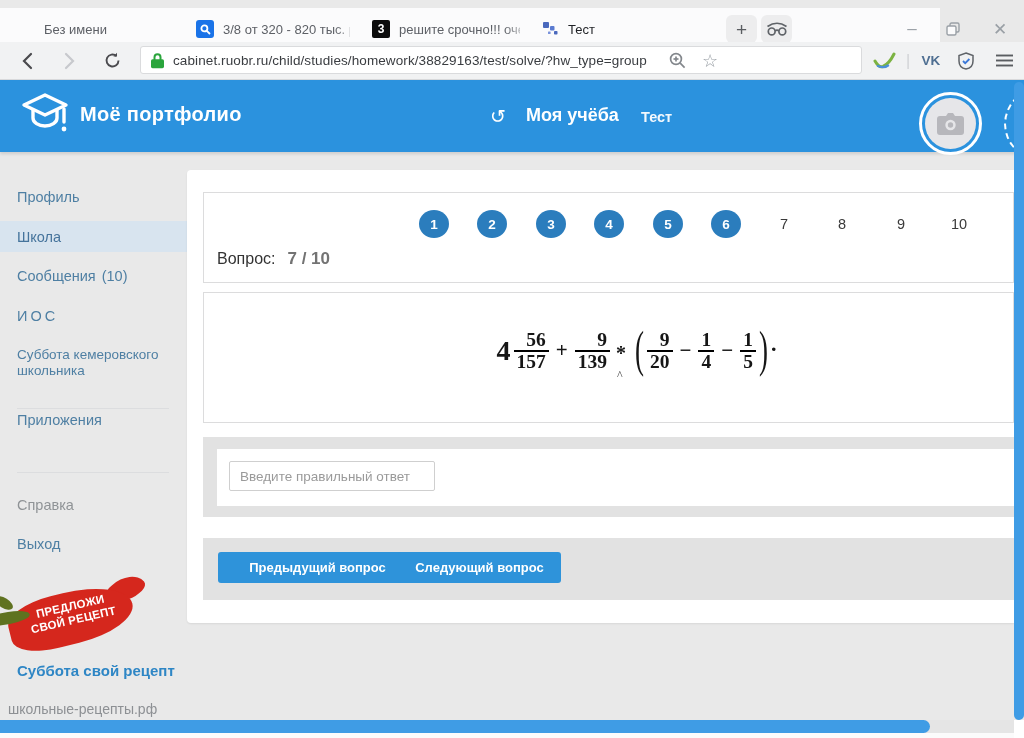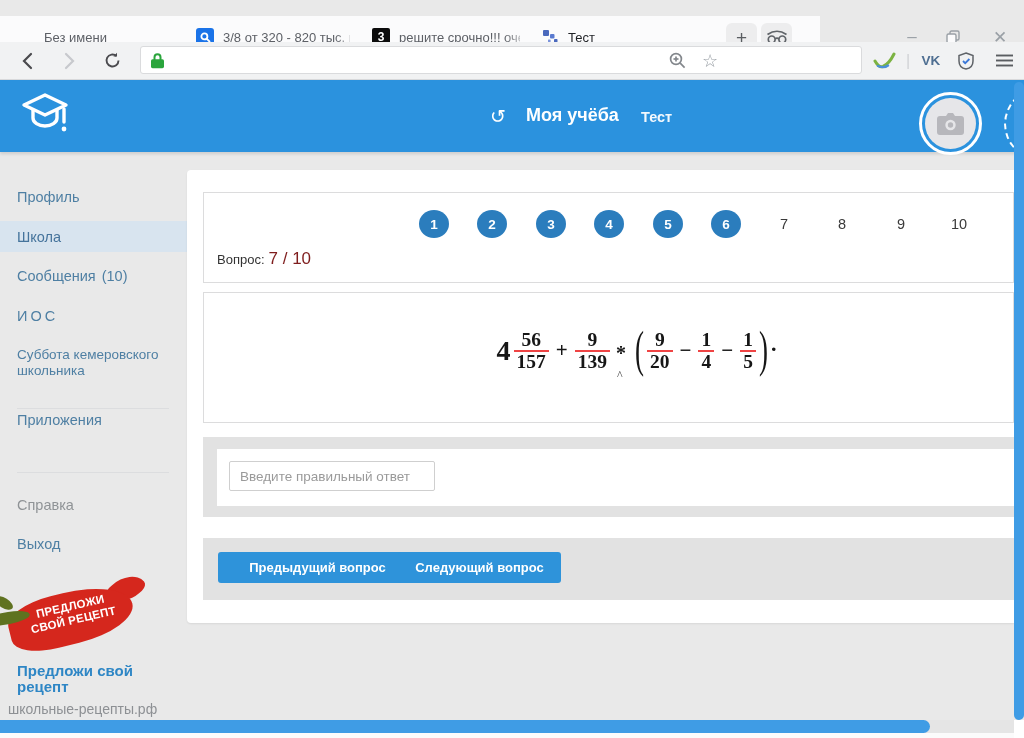--- a/index.html
+++ b/index.html
@@ -1,20 +1,20 @@
 <!DOCTYPE html>
 <html><head>
 <meta charset="utf-8">
 <style>
   *{margin:0;padding:0;box-sizing:border-box}
   html,body{width:1024px;height:738px;overflow:hidden}
   body{position:relative;background:#e9e9e9;font-family:"Liberation Sans",sans-serif;-webkit-font-smoothing:antialiased}
 
   
-  .tabbar{position:absolute;top:16px;left:0;width:820px;height:42px;background:#fbfbfc}
+  .tabbar{position:absolute;top:8px;left:0;width:940px;height:42px;background:#fbfbfc}
   .tab{position:absolute;top:0;height:42px;display:flex;align-items:center;padding:0 10px;font-size:13px;color:#5d6066;white-space:nowrap;overflow:hidden;cursor:default}
   .tab .favicon{flex:0 0 auto;margin-right:9px;display:flex;align-items:center}
   .tab .ttl{overflow:hidden;white-space:nowrap}
   .tab .fade{position:absolute;right:0;top:0;bottom:4px;width:26px;background:linear-gradient(to right,rgba(251,251,252,0),#fbfbfc)}
   .tab.active{color:#1f2125}
   .tab.active .underline{position:absolute;left:0;right:0;bottom:0;height:4px;background:#4b7bd5;border-radius:3px 3px 0 0}
   .fav-search{width:18px;height:18px;background:#1a73e8;border-radius:3px;display:flex;align-items:center;justify-content:center}
   .fav-znan{width:18px;height:18px;background:#0c0c0c;border-radius:2px;color:#fff;font-weight:bold;font-size:12px;display:flex;align-items:center;justify-content:center}
   .chromebtn{position:absolute;top:7px;width:31px;height:28px;background:#ededee;border-radius:6px;display:flex;align-items:center;justify-content:center;color:#5a5d61;font-size:19px;line-height:1}
   .winbtn{position:absolute;top:0;height:42px;width:34px;display:flex;align-items:center;justify-content:center;color:#9aa0a6;font-size:17px}
@@ -53,29 +53,29 @@
   .pepper .leaf{position:absolute;left:-6px;top:28px;width:20px;height:10px;background:#5f7220;border-radius:50%;transform:rotate(32deg)}
   .pepper .txt{position:absolute;left:22px;top:30px;width:100px;transform:rotate(-13deg);color:#fff;font-weight:bold;font-size:11.5px;line-height:13.5px;text-align:center;letter-spacing:.3px}
 
   
   .card{position:absolute;left:187px;top:170px;width:827px;height:453px;background:#fff;border-radius:4px 0 0 4px;box-shadow:0 1px 2px rgba(0,0,0,.08)}
   .navbox{position:absolute;left:203px;top:192px;width:811px;height:91px;border:1px solid #dcdcdd;background:#fff}
   .q{position:absolute;top:17px;width:30px;height:28px;border-radius:50%;display:flex;align-items:center;justify-content:center;cursor:pointer}
   .q.done{background:#2b7dbd;color:#fff;font-weight:bold;font-size:13.5px}
   .q.todo{color:#3a3a3a;font-size:14.5px}
   .progress{position:absolute;left:13px;top:56px}
-  .progress .lab{font-size:13px;color:#333}
-  .progress .val{font-size:17px;font-weight:normal;color:#7f1d1d;margin-left:4px}
+  .progress .lab{font-size:16px;color:#333}
+  .progress .val{font-size:17px;font-weight:bold;color:#737373;margin-left:12px}
   .qbox{position:absolute;left:203px;top:292px;width:811px;height:131px;border:1px solid #dcdcdd;background:#fff;display:flex;align-items:center;justify-content:center;padding-left:56px;padding-bottom:14px}
   
   .formula{font-family:"Liberation Serif",serif;font-weight:bold;color:#161616;display:flex;align-items:center}
   .whole{font-size:28px;margin-right:3px}
-  .frac{display:inline-block;text-align:center;line-height:1.02;font-size:19.5px}
+  .frac{display:inline-block;text-align:right;line-height:1.02;font-size:19.5px}
   .frac .num{display:block;padding:0 3px}
-  .frac .den{display:block;border-top:2px solid #ef4444;padding:0 3px}
+  .frac .den{display:block;border-top:2px solid #000000;padding:0 3px}
   .op{font-size:21px;margin:0 7px}
   .mul{position:relative;font-size:20px;margin:0 6px;top:3px}
   .mul .artifact{position:absolute;left:1px;top:26px;font-size:12px;font-weight:normal;color:#444}
   .paren{font-size:27px;font-weight:normal;transform:scaleY(1.85);margin:0 3px;display:inline-block}
   .period{font-size:22px;align-self:flex-end;padding-bottom:14px}
   
   .ansband{position:absolute;left:203px;top:437px;width:811px;height:80px;background:#e2e2e2}
   .anspanel{position:absolute;left:217px;top:449px;width:797px;height:57px;background:#fff}
   .answer-input{position:absolute;left:229px;top:461px;width:206px;height:30px;border:1px solid #cfcfcf;border-radius:2px;padding:0 10px;font-size:13.5px;color:#1d4ed8;font-family:"Liberation Sans",sans-serif;outline:none}
   .answer-input::placeholder{color:#9a9a9a}
@@ -168,20 +168,21 @@
     <svg width="17" height="17" viewBox="0 0 17 17" fill="none" stroke="#4a4a4e" stroke-width="1.9">
         <path d="M14.5 8.5 a6 6 0 1 1 -2 -4.5"></path>
         <path d="M13 0.8 v3.6 h-3.6" fill="#4a4a4e" stroke="none"></path>
       </svg>
   </div>
   <div class="urlbar">
     <svg style="margin-left:10px" width="13" height="17" viewBox="0 0 13 17">
         <path d="M3.5 8 V5.2 a3 3 0 0 1 6 0 V8" stroke="#2aa53c" stroke-width="2" fill="none"></path>
         <rect y="7.2" width="13" height="9" rx="1.6" fill="#2aa53c"></rect>
       </svg>
+    <span class="urltext">cabinet.ruobr.ru/child/studies/homework/38829163/test/solve/?hw_type=group</span>
   </div>
   <div class="exticon" style="left:662px;width:30px">
     <svg width="17" height="17" viewBox="0 0 17 17" fill="none" stroke="#83878c" stroke-width="1.7">
         <circle cx="7" cy="7" r="5.4"></circle>
         <line x1="11.2" y1="11.2" x2="15.6" y2="15.6"></line>
         <line x1="4.5" y1="7" x2="9.5" y2="7"></line>
         <line x1="7" y1="4.5" x2="7" y2="9.5"></line>
       </svg>
   </div>
   <div class="exticon" style="left:695px;width:30px;font-size:18px;color:#9aa0a6">
@@ -212,20 +213,21 @@
   </div>
 </div>
 
 <div class="sheader">
   <svg style="position:absolute;left:20px;top:9px" width="52" height="54" viewBox="0 0 52 54" fill="none" stroke="#fff" stroke-width="3.4" stroke-linejoin="round" stroke-linecap="round">
     <polygon points="25,6 46,16 25,26 4,16"></polygon>
     <path d="M13 21 v8 c0 4.5 5.4 8 12 8 s12 -3.5 12 -8 v-8"></path>
     <line x1="44" y1="20" x2="44" y2="33"></line>
     <circle cx="44" cy="40" r="2.4" fill="#fff" stroke="none"></circle>
   </svg>
+  <div class="brand">Моё портфолио</div>
   <div class="hrefresh">↺</div>
   <div class="hmain">Моя учёба</div>
   <div class="hsub">Тест</div>
 </div>
 <div class="avatar">
   <div class="inner">
     <svg width="27" height="22" viewBox="0 0 27 22">
       <path d="M9 3 l2 -3 h5 l2 3 h6 a3 3 0 0 1 3 3 v13 a3 3 0 0 1 -3 3 h-21 a3 3 0 0 1 -3 -3 v-13 a3 3 0 0 1 3 -3 z" fill="#b7b7bc"></path>
       <circle cx="13.5" cy="12" r="5.2" fill="#e6e6e9"></circle>
       <circle cx="13.5" cy="12" r="2.7" fill="#b7b7bc"></circle>
@@ -254,21 +256,21 @@
 <div class="pepper">
   <div class="tip"></div>
   <div class="body"></div>
   <div class="stem"></div>
   <div class="leaf"></div>
   <div class="txt">
     <div>ПРЕДЛОЖИ</div>
     <div>СВОЙ РЕЦЕПТ</div>
   </div>
 </div>
-<div class="promo-link">Предложи свой рецепт</div>
+<div class="promo-link">Суббота свой рецепт</div>
 <div class="promo-site">школьные-рецепты.рф</div>
 
 <div class="card"></div>
 
 <div class="navbox">
   <span class="q done" style="left:215px">
       <span>1</span>
     </span>
   <span class="q done" style="left:273px">
       <span>2</span>

